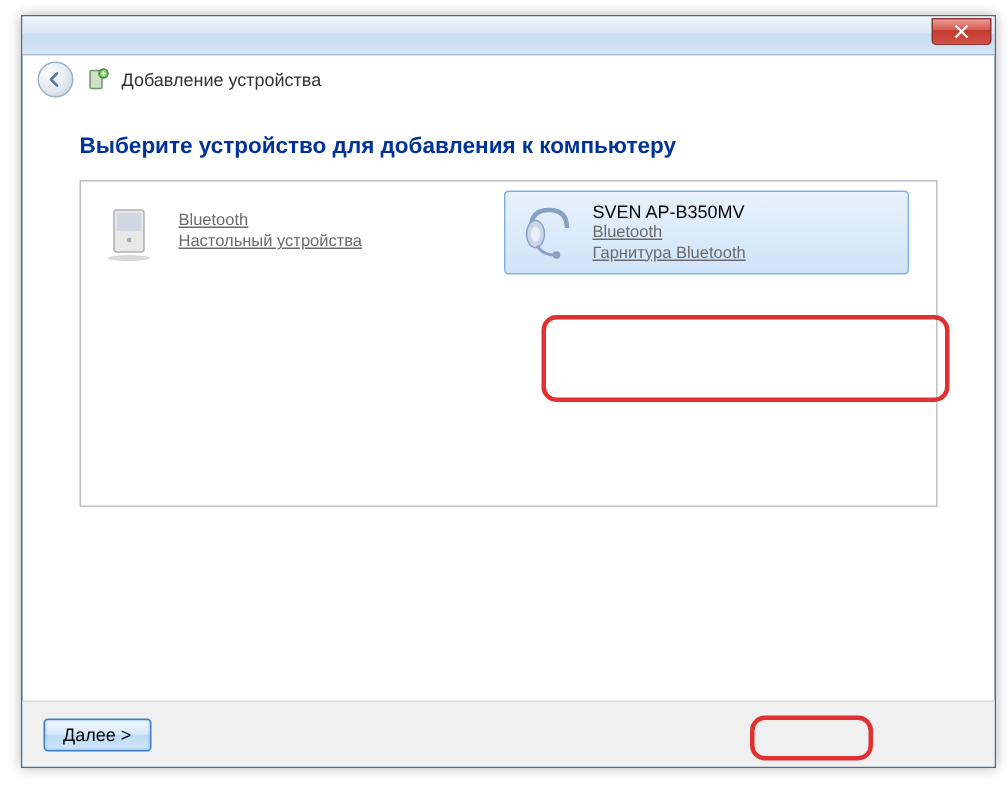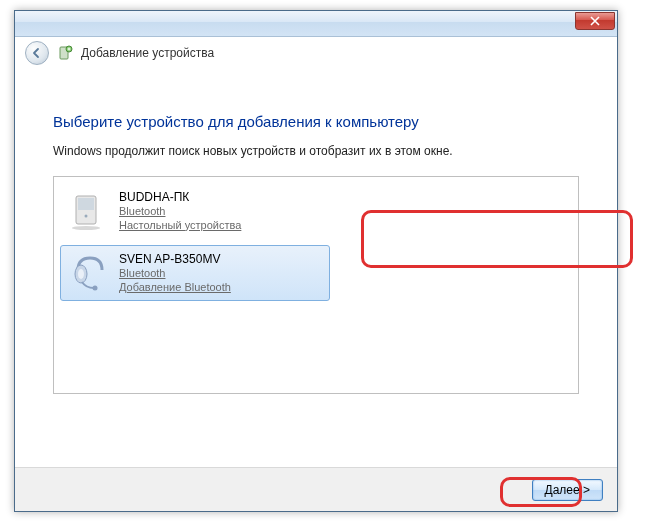--- a/index.html
+++ b/index.html
@@ -1,46 +1,46 @@
 <!DOCTYPE html>
 <html><head>
 <meta charset="utf-8">
 <style>
 * { box-sizing: border-box; margin: 0; padding: 0; font-family: "Segoe UI", Tahoma, sans-serif; }
 body { width: 672px; height: 525px; background: #fff; position: relative; }
 
-.window-frame { position: absolute; top: 10px; left: 14px; width: 604px; height: 502px; border: 1px solid #4a6b8a; background: #fff; box-shadow: 0 0 8px rgba(0,0,0,0.3); }
+.window-frame { position: absolute; top: 10px; left: 14px; width: 650px; height: 502px; border: 1px solid #4a6b8a; background: #fff; box-shadow: 0 0 8px rgba(0,0,0,0.3); }
 
 .titlebar { height: 26px; background: linear-gradient(to bottom, #eef4fb 0%, #d9e7f6 45%, #c8dcf0 46%, #d3e4f5 100%); border-bottom: 1px solid #aac0d6; position: relative; }
 .close-btn { position: absolute; right: 2px; top: 1px; width: 40px; height: 18px; background: linear-gradient(to bottom, #e89b94 0%, #d6574e 45%, #c23a2f 46%, #cf5147 100%); border: 1px solid #8b3530; border-radius: 0 0 3px 3px; display: flex; align-items: center; justify-content: center; cursor: pointer; }
 .close-btn svg { width: 10px; height: 10px; }
 
 .nav-row { height: 32px; padding: 4px 10px; display: flex; align-items: center; gap: 8px; }
 .back-btn { width: 24px; height: 24px; border-radius: 50%; background: radial-gradient(circle at 35% 30%, #fdfdfd, #dfe7ee 60%, #b8c6d4); border: 1px solid #9fb1c2; display: flex; align-items: center; justify-content: center; cursor: pointer; }
 .back-btn svg { width: 12px; height: 12px; }
 .device-icon { width: 16px; height: 16px; display: flex; align-items: center; justify-content: center; }
 .nav-title { font-size: 12px; color: #333; }
 
 .content { padding: 20px 38px 10px 38px; }
-.heading { font-size: 15px; color: #003399; font-weight: normal; margin-bottom: 14px; margin-top: 24px; }
+.heading { font-size: 15px; color: #003399; font-weight: bold; margin-bottom: 14px; }
 .subtext { font-size: 12px; color: #222; margin-bottom: 18px; }
 
 .device-list { border: 1px solid #bfbfbf; height: 218px; background: #fff; padding: 6px; display: flex; flex-wrap: wrap; gap: 6px; align-content: flex-start; }
 .device-item { width: 270px; height: 56px; display: flex; align-items: center; padding: 4px 6px; border-radius: 3px; border: 1px solid transparent; cursor: pointer; }
 .device-item.selected { background: linear-gradient(to bottom, #e8f1fb, #cfe4f9); border: 1px solid #7fb0e0; }
 .device-thumb { width: 44px; height: 44px; margin-right: 8px; display: flex; align-items: center; justify-content: center; }
 .device-info { display: flex; flex-direction: column; line-height: 1.25; }
 .device-name { font-size: 12px; color: #000; }
 .device-sub { font-size: 11px; color: #6a6a6a; text-decoration: underline; }
 
 .highlight-red { position: absolute; border: 3px solid #e03030; border-radius: 10px; pointer-events: none; }
 .hl-device { top: 199px; left: 346px; width: 272px; height: 58px; }
 .hl-next { top: 466px; left: 485px; width: 82px; height: 30px; }
 
-.footer { position: absolute; bottom: 0; left: 0; right: 0; height: 44px; background: #f0f0f0; border-top: 1px solid #d9d9d9; display: flex; align-items: center; justify-content: flex-end; padding: 0 14px; gap: 8px; }
+.footer { position: absolute; bottom: 0; left: 0; right: 0; height: 44px; background: #f0f0f0; border-top: 1px solid #d9d9d9; display: flex; align-items: center; justify-content: space-between; padding: 0 14px; gap: 8px; }
 .btn { min-width: 70px; height: 22px; font-size: 12px; padding: 0 12px; border: 1px solid #8a8a8a; border-radius: 3px; background: linear-gradient(to bottom, #fbfbfb, #e6e6e6); cursor: pointer; }
 .btn.primary { border: 1px solid #3f7fc1; background: linear-gradient(to bottom, #f3f9ff, #d6e9fb 48%, #bedaf6 49%, #d0e5fa); box-shadow: 0 0 2px #6fa9df inset; }
 </style>
 </head>
 <body>
 
 <div class="window-frame">
 
   <div class="titlebar">
     <div class="close-btn">
@@ -61,54 +61,52 @@
           <rect x="3" y="2" width="8" height="12" rx="1" fill="#cfe0c9" stroke="#6a9a5f"></rect>
           <circle cx="12" cy="4" r="3" fill="#7fc96a" stroke="#4a8a3a"></circle>
           <path d="M12 2.5 v3 M10.5 4 h3" stroke="#fff" stroke-width="1"></path>
         </svg>
     </div>
     <span class="nav-title">Добавление устройства</span>
   </div>
 
   <div class="content">
     <h1 class="heading">Выберите устройство для добавления к компьютеру</h1>
-    <p class="subtext">Windows продолжит поиск новых устройств и отобразит их в этом окне.</p>
 
     <div class="device-list">
 
       <div class="device-item">
         <div class="device-thumb">
           <svg width="42" height="42" viewBox="0 0 42 42">
               <rect x="8" y="6" width="20" height="28" rx="2" fill="#e8e8e8" stroke="#b0b0b0"></rect>
               <rect x="10" y="8" width="16" height="12" fill="#cfd8e0"></rect>
               <ellipse cx="18" cy="38" rx="14" ry="2" fill="#d8d8d8"></ellipse>
               <circle cx="18" cy="26" r="1.5" fill="#9ab"></circle>
             </svg>
         </div>
         <div class="device-info">
-          <span class="device-name">BUDDHA-ПК</span>
           <span class="device-sub">Bluetooth</span>
           <span class="device-sub">Настольный устройства</span>
         </div>
       </div>
 
       <div class="device-item selected">
         <div class="device-thumb">
           <svg width="42" height="42" viewBox="0 0 42 42">
               <path d="M10 18 Q10 6 22 6 Q34 6 34 18" stroke="#8aa0c0" stroke-width="3" fill="none"></path>
               <ellipse cx="13" cy="22" rx="6" ry="9" fill="#c8d6e8" stroke="#8aa0c0"></ellipse>
               <ellipse cx="13" cy="22" rx="3" ry="5" fill="#eaf0f8"></ellipse>
               <path d="M14 30 Q18 36 26 36" stroke="#8aa0c0" stroke-width="2" fill="none"></path>
               <circle cx="27" cy="36" r="2.5" fill="#8aa0c0"></circle>
             </svg>
         </div>
         <div class="device-info">
           <span class="device-name">SVEN AP-B350MV</span>
           <span class="device-sub">Bluetooth</span>
-          <span class="device-sub">Добавление Bluetooth</span>
+          <span class="device-sub">Гарнитура Bluetooth</span>
         </div>
       </div>
 
     </div>
   </div>
 
   <div class="footer">
     <button class="btn primary">Далее &gt;</button>
   </div>
 

